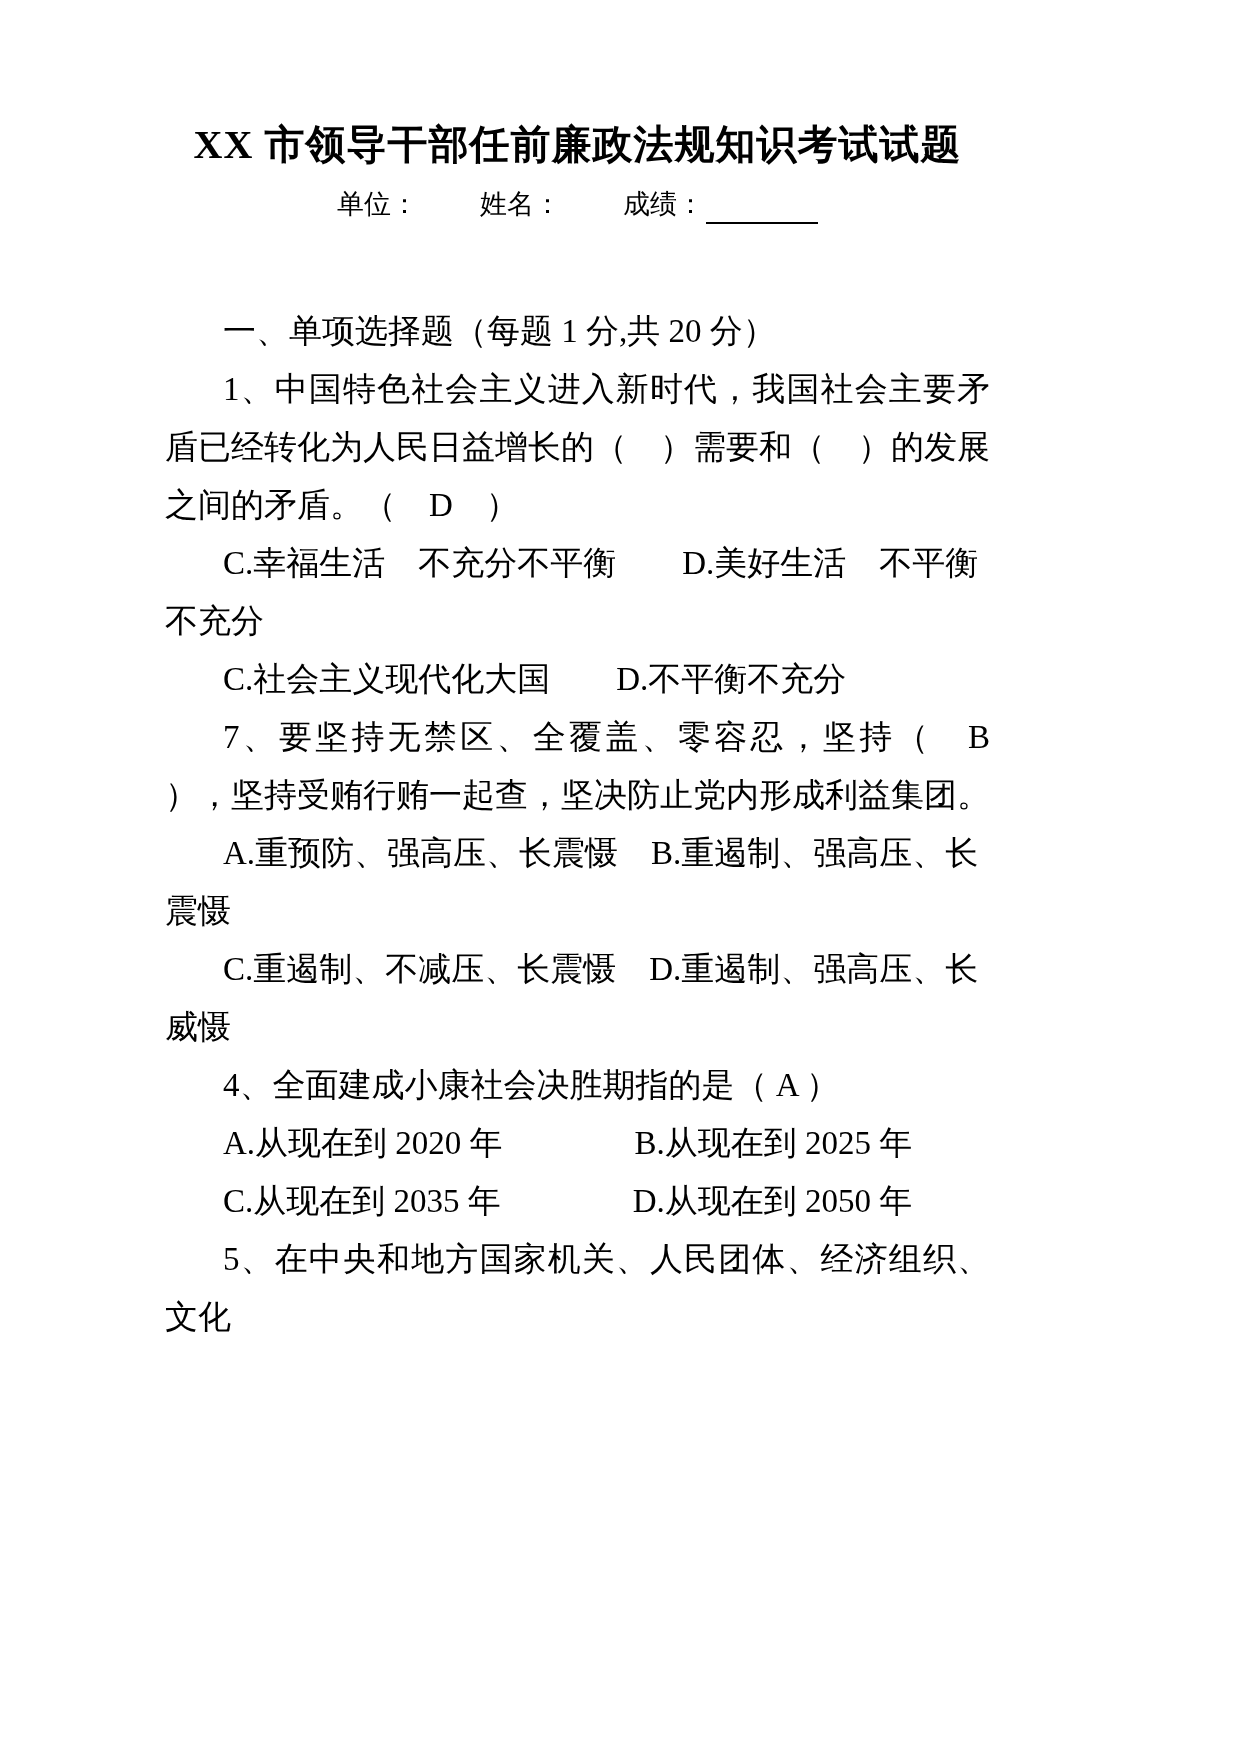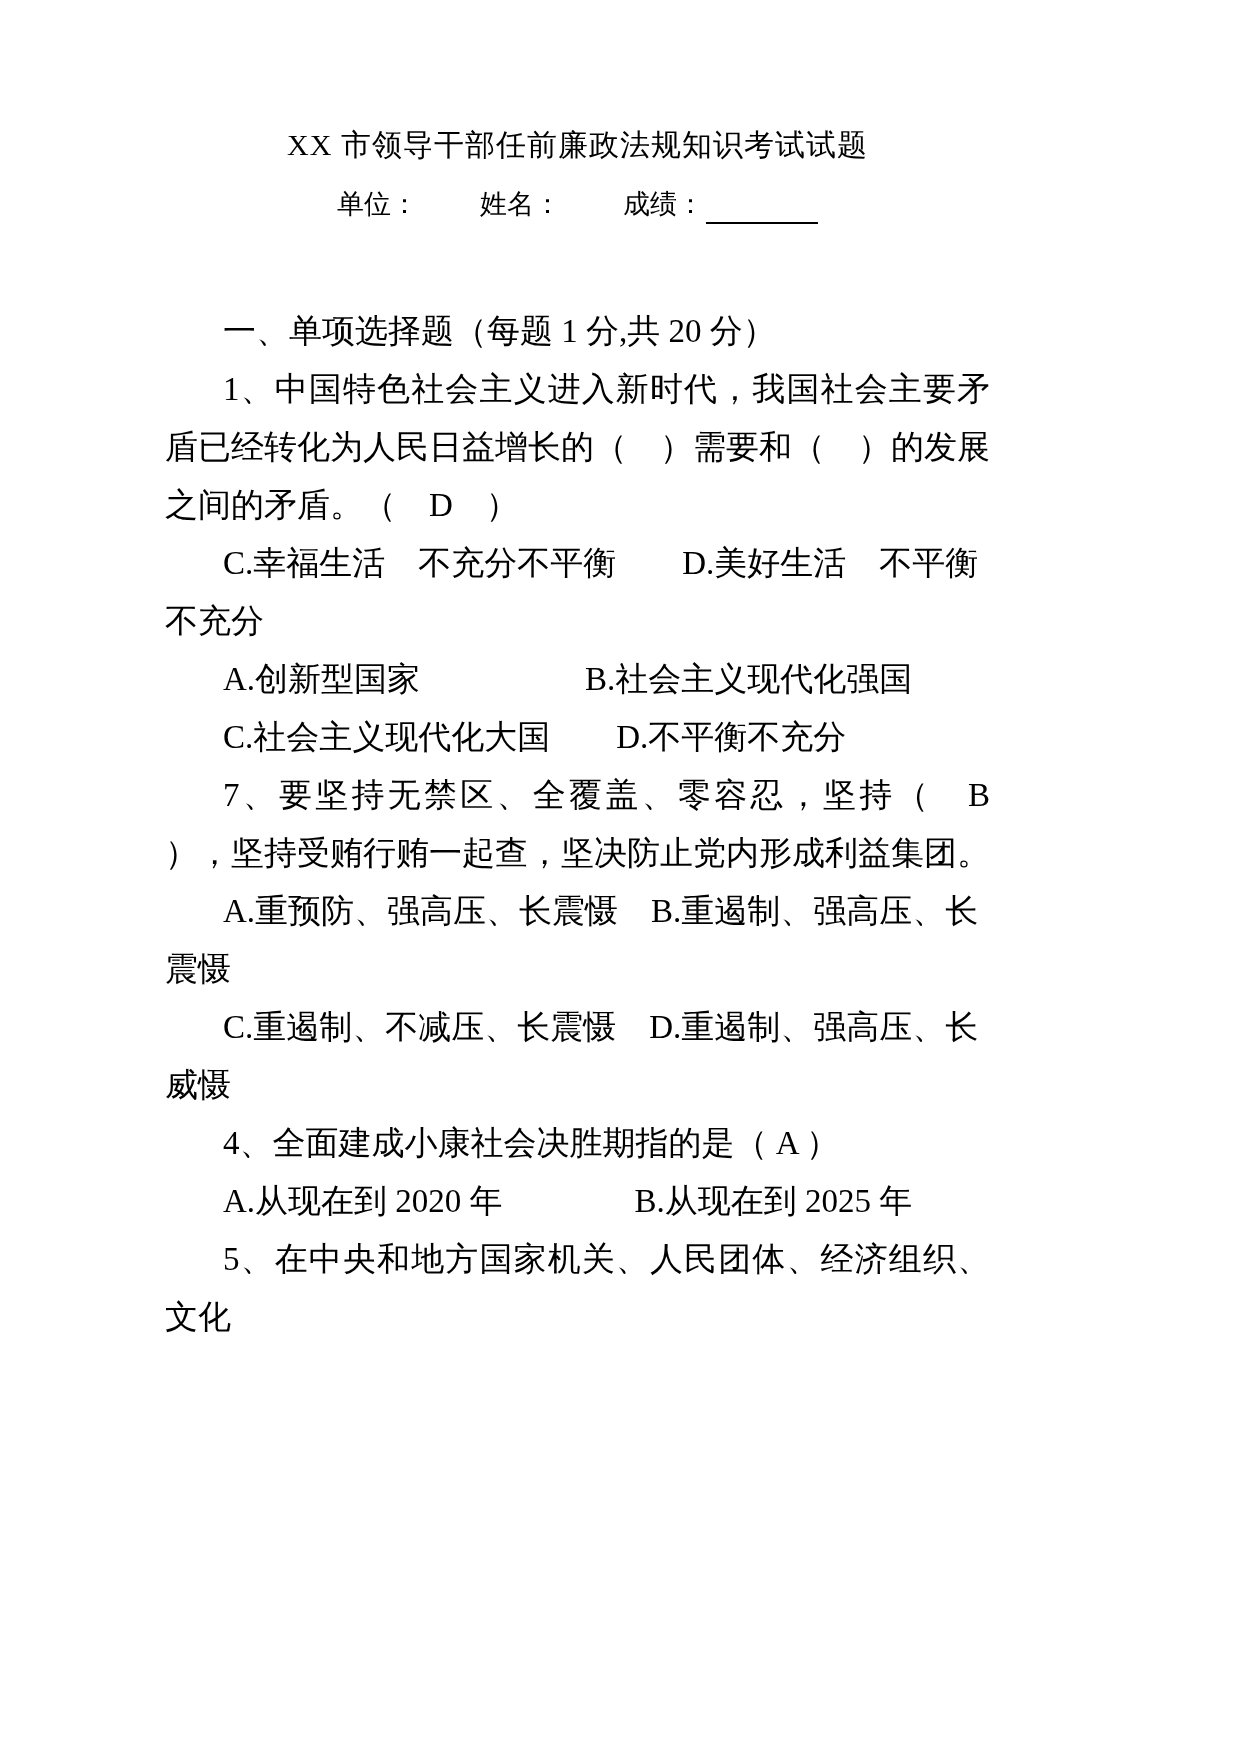--- a/index.html
+++ b/index.html
@@ -14,22 +14,22 @@
     margin: 0 auto;
     background: #ffffff;
     color: #000000;
     box-sizing: border-box;
     padding: 118px 250px 0 165px;
     font-family: "Liberation Serif", "DejaVu Serif", serif;
     overflow: hidden;
   }
   .doc-title {
     text-align: center;
-    font-size: 30px;
-    font-weight: normal;
+    font-size: 40px;
+    font-weight: bold;
     line-height: 54px;
     letter-spacing: 1px;
     white-space: nowrap;
   }
   .header-line {
     display: flex;
     justify-content: center;
     align-items: flex-end;
     gap: 62px;
     font-size: 27px;
@@ -85,26 +85,26 @@
     </div>
   </div>
 
   <div class="doc-body">
 
     <p class="para">一、单项选择题（每题 1 分,共 20 分）</p>
 
     <p class="para">1、中国特色社会主义进入新时代，我国社会主要矛盾已经转化为人民日益增长的（　）需要和（　）的发展之间的矛盾。（　D　）</p>
     <p class="opt-line">C.幸福生活　不充分不平衡　　D.美好生活　不平衡不充分</p>
 
-    <p class="opt-line">A.创新型国家　　　　　B.社会主义现代化强国</p>
     <p class="opt-line">C.社会主义现代化大国　　D.不平衡不充分</p>
 
     <p class="para">7、要坚持无禁区、全覆盖、零容忍，坚持（　B　），坚持受贿行贿一起查，坚决防止党内形成利益集团。</p>
     <p class="opt-line">A.重预防、强高压、长震慑　B.重遏制、强高压、长震慑</p>
     <p class="opt-line">C.重遏制、不减压、长震慑　D.重遏制、强高压、长威慑</p>
 
     <p class="para">4、全面建成小康社会决胜期指的是（ A ）</p>
     <p class="opt-line">A.从现在到 2020 年　　　　B.从现在到 2025 年</p>
+    <p class="opt-line">C.从现在到 2035 年　　　　D.从现在到 2050 年</p>
 
     <p class="para">5、在中央和地方国家机关、人民团体、经济组织、文化</p>
 
   </div>
 </div>
 
 </body></html>

